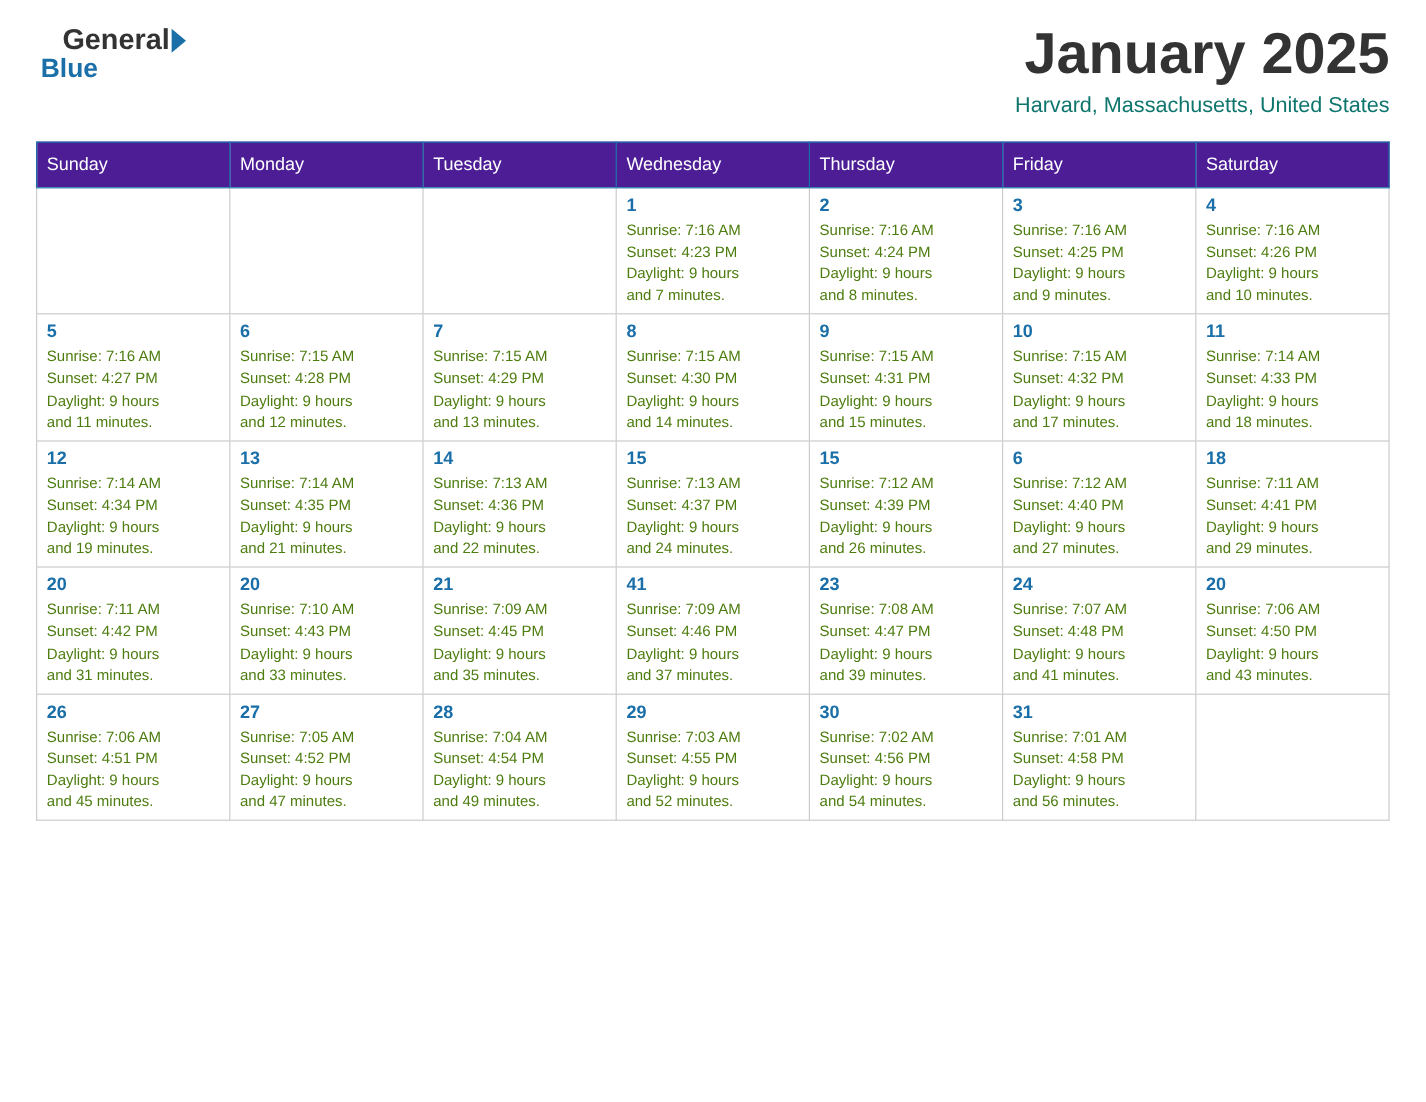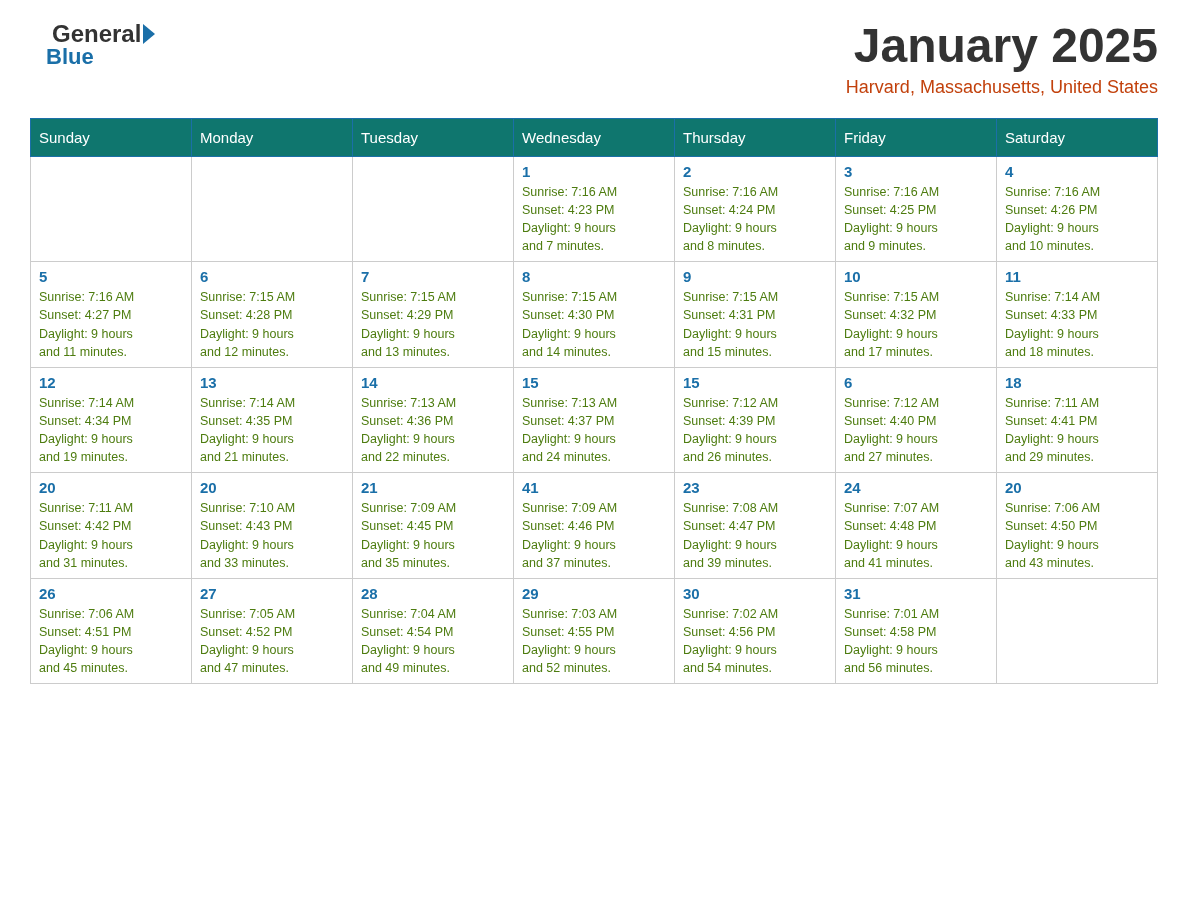--- a/index.html
+++ b/index.html
@@ -39,30 +39,30 @@
       text-align: right;
     }
     .month-title {
       font-size: 48px;
       font-weight: bold;
       color: #333;
       line-height: 1.1;
     }
     .location-title {
       font-size: 18px;
-      color: #c2410c;
+      color: #0f766e;
       margin-top: 4px;
       text-align: right;
     }
     .calendar-table {
       width: 100%;
       border-collapse: collapse;
     }
     .calendar-table th {
-      background-color: #0f766e;
+      background-color: #4c1d95;
       color: white;
       padding: 10px 8px;
       text-align: left;
       font-size: 15px;
       font-weight: normal;
       border: 1px solid #1a6fa8;
     }
     .calendar-table td {
       border: 1px solid #ccc;
       vertical-align: top;
@@ -93,21 +93,21 @@
   </style>
 </head>
 <body>
 
 <div class="header">
   <div class="logo">
     <div class="logo-text">
       <span style="color:#333;font-weight:bold;font-size:24px;margin-left:22px;">General</span>
       <span class="logo-arrow" style="margin: 0 2px;"></span>
     </div>
-    <span style="color:#1a6fa8;font-size:22px;font-weight:bold;margin-left:16px;margin-top:-4px;">Blue</span>
+    <span style="color:#1a6fa8;font-size:22px;font-weight:bold;margin-left:4px;margin-top:-4px;">Blue</span>
   </div>
   <div class="title-section">
     <div class="month-title">January 2025</div>
     <div class="location-title">Harvard, Massachusetts, United States</div>
   </div>
 </div>
 
 <table class="calendar-table">
   <thead>
     <tr>

